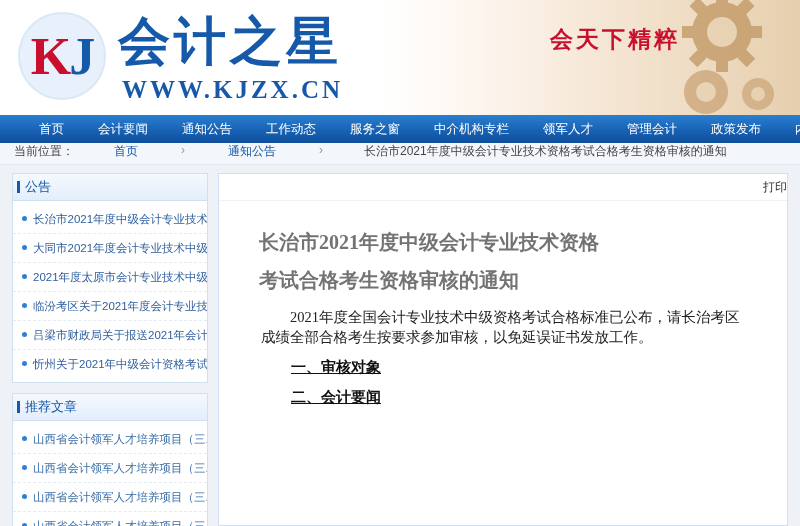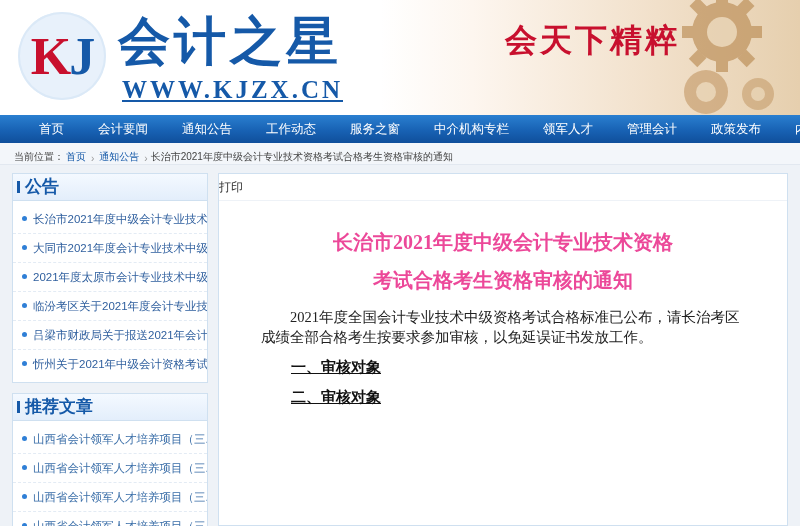--- a/index.html
+++ b/index.html
@@ -90,31 +90,30 @@
   }
   .logo-url {
     position: absolute;
     left: 122px;
     top: 76px;
     font-family: "Liberation Serif", serif;
     font-size: 25px;
     font-weight: bold;
     color: #1559a8;
     letter-spacing: 3px;
-    text-decoration: underline;
   }
   .slogan {
     position: absolute;
     right: 120px;
     top: 20px;
     text-align: right;
     font-family: "Liberation Serif", serif;
     color: #c8102e;
     font-weight: bold;
-    font-size: 32px;
+    font-size: 23px;
     line-height: 40px;
     letter-spacing: 3px;
   }
 
   
   .nav {
     height: 28px;
     background: #1862b4;
     background: linear-gradient(180deg, #2a7fd0 0%, #1862b4 55%, #0f4f9b 100%);
     display: flex;
@@ -130,25 +129,26 @@
     white-space: nowrap;
     cursor: pointer;
   }
 
   
   .crumb-wrap {
     height: 22px;
     background: #f3f6fa;
     border-bottom: 1px solid #e2e8f0;
     display: flex;
-    align-items: flex-end;
+    align-items: flex-start;
     padding: 0 14px;
     box-sizing: border-box;
-    font-size: 10px;
+    font-size: 12px;
     color: #444;
+    gap: 38px;
   }
   .crumb-wrap a {
     color: #1559a8;
     text-decoration: none;
     margin: 0 2px;
   }
   .crumb-sep { color: #999; margin: 0 3px; }
   .crumb-current { color: #444; }
 
   
@@ -170,22 +170,22 @@
     background: #ffffff;
     border: 1px solid #cfe0f0;
     margin-bottom: 10px;
   }
   .panel-head {
     height: 26px;
     line-height: 26px;
     background: linear-gradient(180deg, #f4f9ff 0%, #e3eefb 100%);
     border-bottom: 1px solid #cfe0f0;
     padding-left: 12px;
-    font-weight: bold;
-    font-size: 17px;
+    font-weight: normal;
+    font-size: 13px;
     color: #1559a8;
     position: relative;
   }
   .panel-head:before {
     content: "";
     position: absolute;
     left: 4px; top: 7px;
     width: 3px; height: 12px;
     background: #1559a8;
   }
@@ -225,35 +225,35 @@
     background: #ffffff;
     border: 1px solid #cfe0f0;
     position: relative;
     overflow: hidden;
   }
   .print-bar {
     height: 26px;
     border-bottom: 1px solid #eef2f7;
     display: flex;
     align-items: center;
-    justify-content: flex-start;
+    justify-content: flex-end;
     font-size: 12px;
     color: #444;
   }
   .print-link {
     cursor: pointer;
     color: #333;
   }
   .art-title {
     margin: 22px 40px 0 40px;
-    text-align: center;
+    text-align: left;
     font-family: "Liberation Serif", serif;
     font-weight: bold;
     font-size: 20px;
-    color: #ec4899;
+    color: #737373;
     line-height: 38px;
   }
   .art-body {
     margin: 8px 42px 0 42px;
     font-family: "Liberation Serif", serif;
     font-size: 14.5px;
     color: #222;
     line-height: 20px;
   }
   .art-body p {
@@ -371,18 +371,18 @@
       </div>
 
       <div class="art-title">
         <div>长治市2021年度中级会计专业技术资格</div>
         <div>考试合格考生资格审核的通知</div>
       </div>
 
       <div class="art-body">
         <p>2021年度全国会计专业技术中级资格考试合格标准已公布，请长治考区成绩全部合格考生按要求参加审核，以免延误证书发放工作。</p>
         <h3>一、审核对象</h3>
-        <h3>二、审核对象</h3>
+        <h3>二、会计要闻</h3>
       </div>
     </div>
 
   </div>
 </div>
 
 </body></html>

